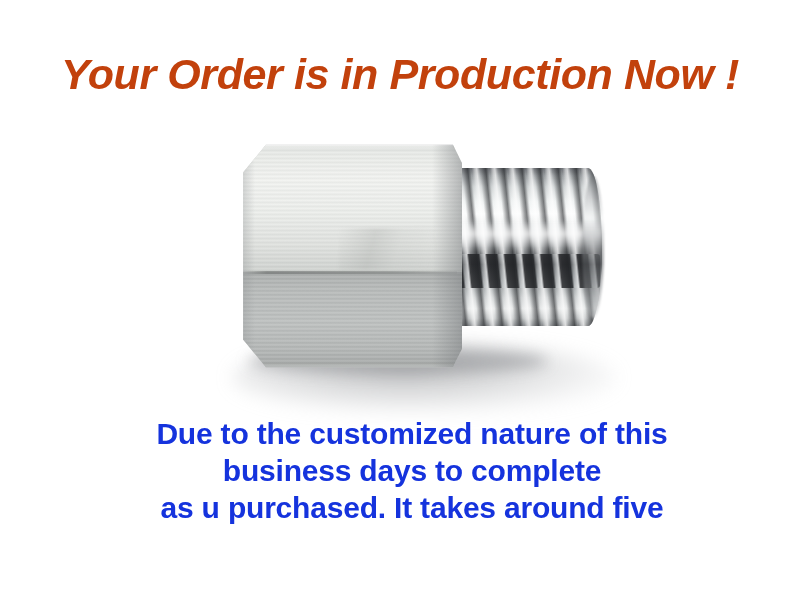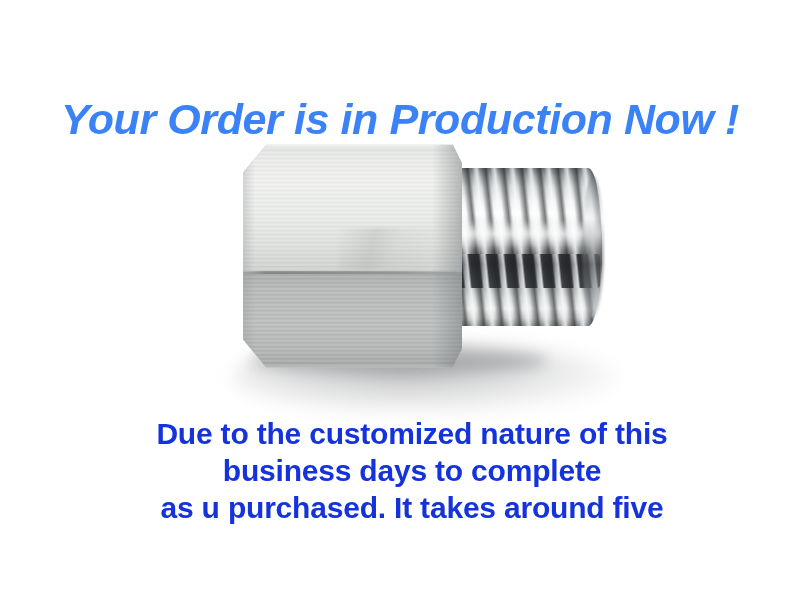--- a/index.html
+++ b/index.html
@@ -25,23 +25,22 @@
     position: absolute;
     left: 0;
     top: 50px;
     width: 800px;
     text-align: center;
     font-size: 43px;
     line-height: 48px;
     font-weight: bold;
     font-style: italic;
     letter-spacing: -0.4px;
-    color: #3b82f6;
+    color: #c2410c;
     white-space: nowrap;
-    margin-top: 45px;
   }
 
   
   #product-photo {
     position: absolute;
     left: 0;
     top: 100px;
     width: 800px;
     height: 310px;
   }

